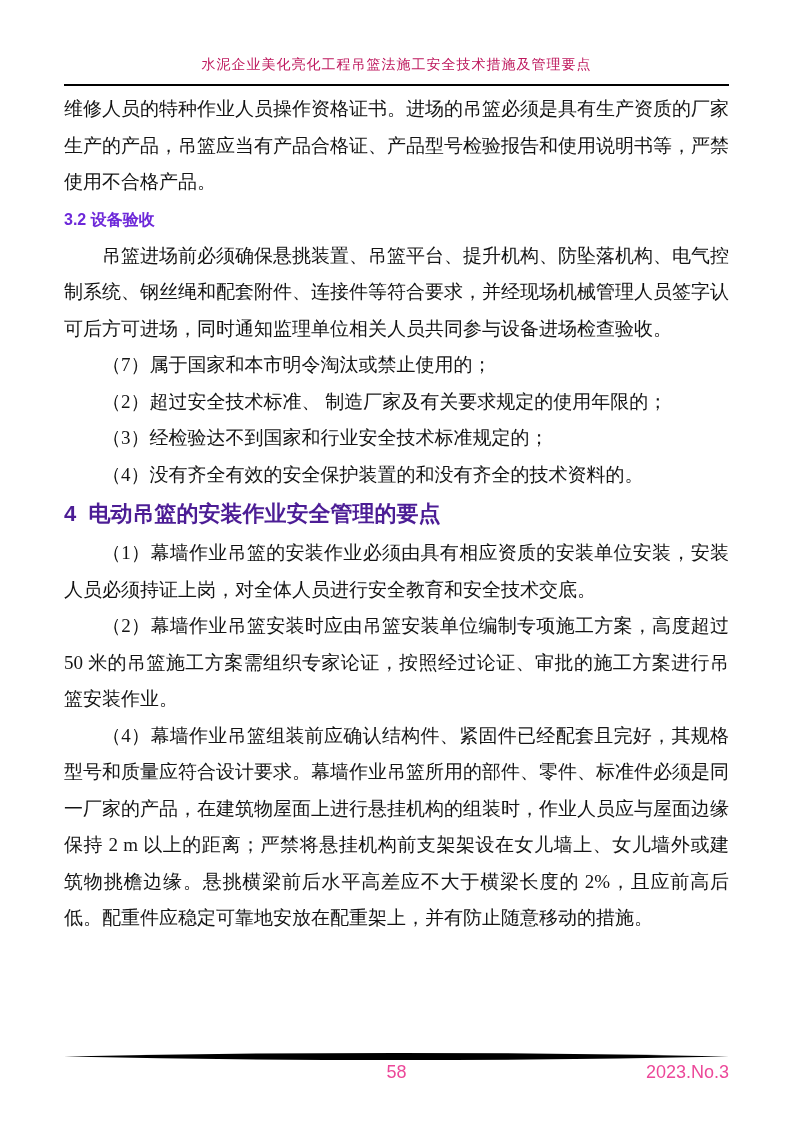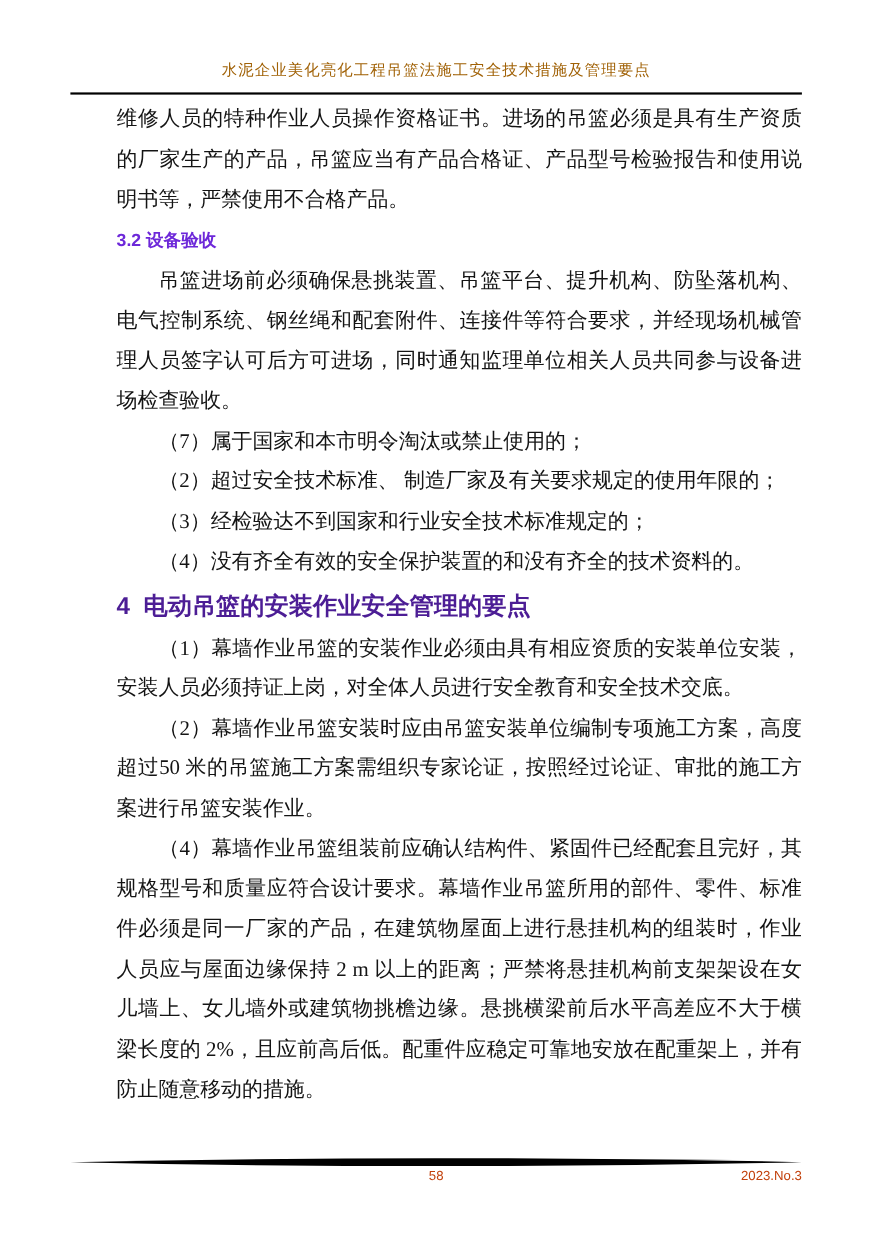--- a/index.html
+++ b/index.html
@@ -20,25 +20,25 @@
   
   .doc-header {
     text-align: center;
     border-bottom: 2px solid #000000;
     padding-bottom: 10px;
   }
   .doc-header .title {
     font-size: 14px;
     line-height: 18px;
     letter-spacing: 1px;
-    color: #a16207;
+    color: #be185d;
     white-space: nowrap;
   }
   
-  .content { padding-top: 5px; margin-left: 42px; }
+  .content { padding-top: 5px; }
   p.body-text {
     font-size: 19px;
     line-height: 36.5px;
     text-align: justify;
     white-space: pre-wrap;
     color: #141414;
   }
   p.indent { text-indent: 2em; }
   h2.sec-heading {
     font-family: "Liberation Sans", "DejaVu Sans", sans-serif;
@@ -62,22 +62,22 @@
     left: 64px;
     right: 64px;
     top: 1052px;
   }
   .footer-bar { display: block; width: 100%; height: 9px; }
   .footer-meta {
     position: relative;
     height: 20px;
     margin-top: 1px;
     font-family: "Liberation Sans", "DejaVu Sans", sans-serif;
-    font-size: 12px;
-    color: #c2410c;
+    font-size: 18px;
+    color: #ec4899;
   }
   .footer-meta .page-num {
     position: absolute;
     left: 0; right: 0;
     text-align: center;
   }
   .footer-meta .issue {
     position: absolute;
     right: 0;
     text-align: center;

